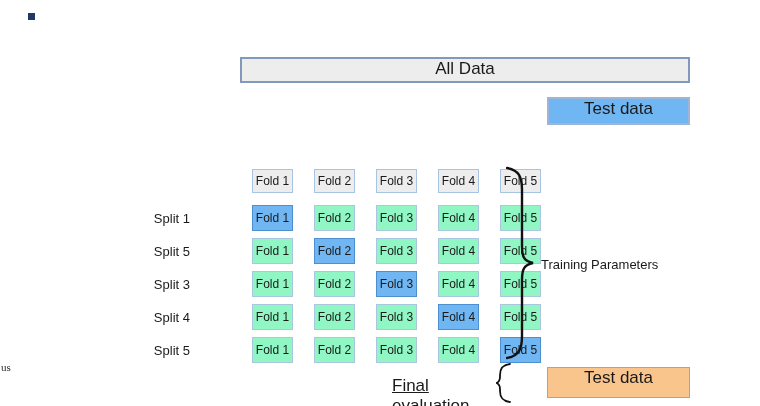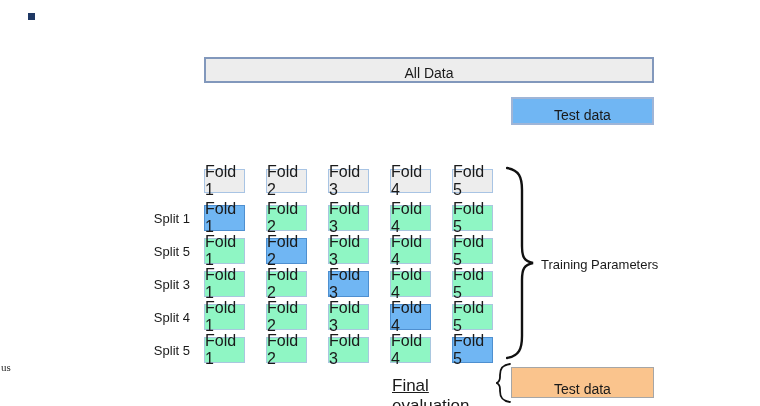--- a/index.html
+++ b/index.html
@@ -5,31 +5,31 @@
   html,body{margin:0;padding:0;background:#fff;}
   #canvas{
     position:relative;width:760px;height:406px;background:#fff;overflow:hidden;
     font-family:"Liberation Sans","DejaVu Sans",sans-serif;color:#1a1a1a;
   }
   .abs{position:absolute;}
   
   .title-bullet{width:7px;height:7px;background:var(--navy,#1f3864);left:28px;top:13px;}
   .title-text{left:45px;top:4px;font-size:15.5px;font-weight:bold;color:#15151e;letter-spacing:.2px;}
   
-  .box{box-sizing:border-box;display:flex;align-items:flex-end;justify-content:center;
-       font-size:14px;color:#1a1a1a;}
+  .box{box-sizing:border-box;display:flex;align-items:flex-start;justify-content:center;
+       font-size:17px;color:#1a1a1a;margin-left:36px;}
   .all-data{left:204px;top:57px;width:450px;height:26px;background:var(--gray,#ededed);
        border:2px solid #8298bc;}
   .training{left:204px;top:97px;width:303px;height:28px;background:var(--green,#8ff6c4);
        border:2px solid #b2a6cd;}
   .test-top{left:511px;top:97px;width:143px;height:28px;background:var(--blue,#70b6f3);
        border:2px solid #9fb5d7;}
   
   .cell{box-sizing:border-box;position:absolute;width:41px;height:26px;
-        display:flex;align-items:center;justify-content:center;font-size:16px;}
+        display:flex;align-items:center;justify-content:center;font-size:12px;margin-left:48px;}
   .hdr{height:24px;background:var(--gray,#ededed);border:1.5px solid #a8c4e4;}
   .green{background:var(--green,#8ff6c4);border:1.5px solid #a9c7df;}
   .blue{background:var(--blue,#70b6f3) !important;border:1.5px solid #4e8fd0 !important;}
   .split-label{position:absolute;width:60px;text-align:center;font-size:13px;color:#1a1a1a;
         display:flex;align-items:center;justify-content:flex-end;height:26px;}
   
   .finding{left:541px;top:257px;font-size:13px;color:#1a1a1a;white-space:nowrap;}
   .final-eval{left:392px;top:376px;width:100px;font-size:17px;text-decoration:underline;}
   .final-test{left:511px;top:367px;width:143px;height:31px;background:var(--orange,#fac48d);
         border:1.5px solid #a6a6a6;}

